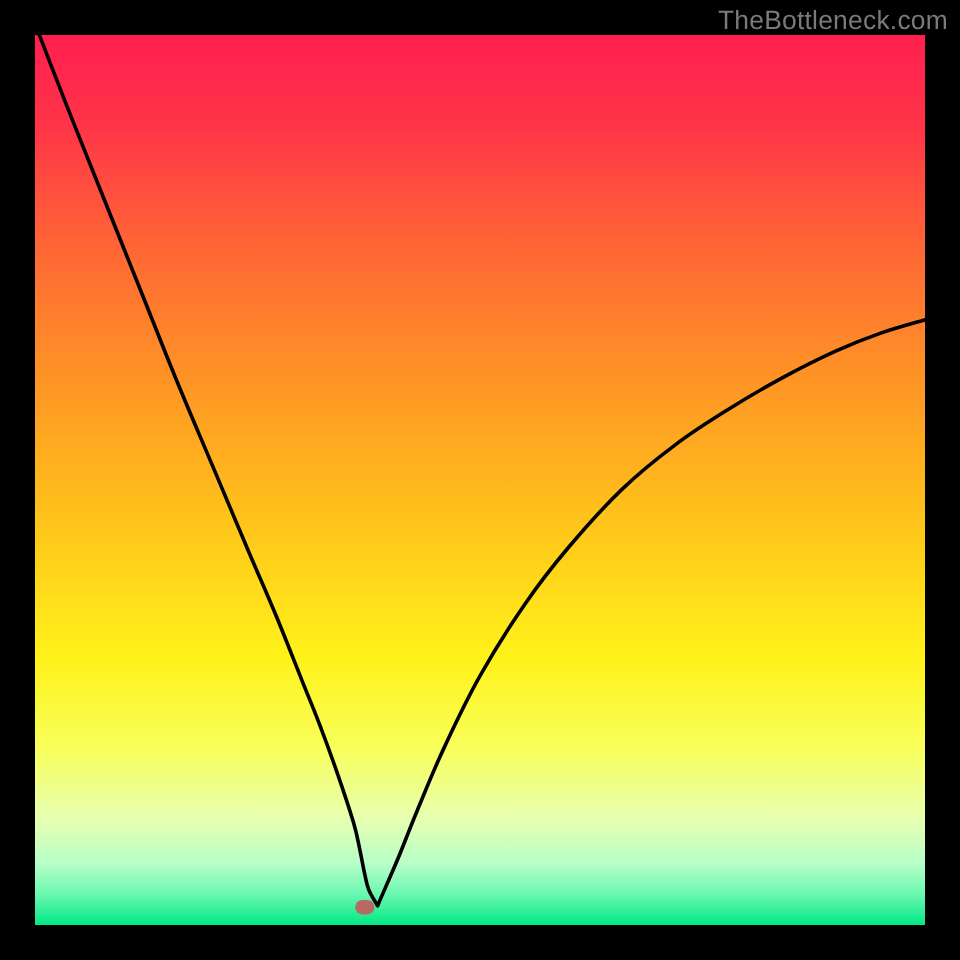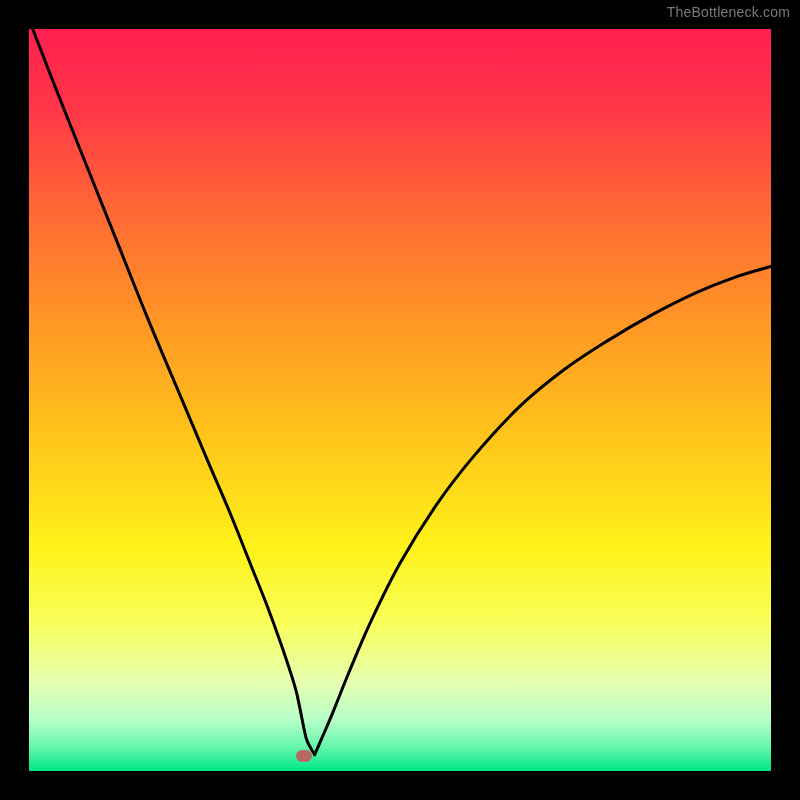--- a/index.html
+++ b/index.html
@@ -22,21 +22,21 @@
     top: 29px;
     width: 742px;
     height: 742px;
     overflow: hidden;
   }
   .watermark {
     position: absolute;
     top: 4px;
     right: 10px;
     color: #7a7a7a;
-    font-size: 14px;
+    font-size: 22px;
     font-weight: 500;
     letter-spacing: 0.2px;
     pointer-events: none;
   }
   .marker {
     position: absolute;
     width: 16px;
     height: 12px;
     background: #b76a62;
     border-radius: 6px;

